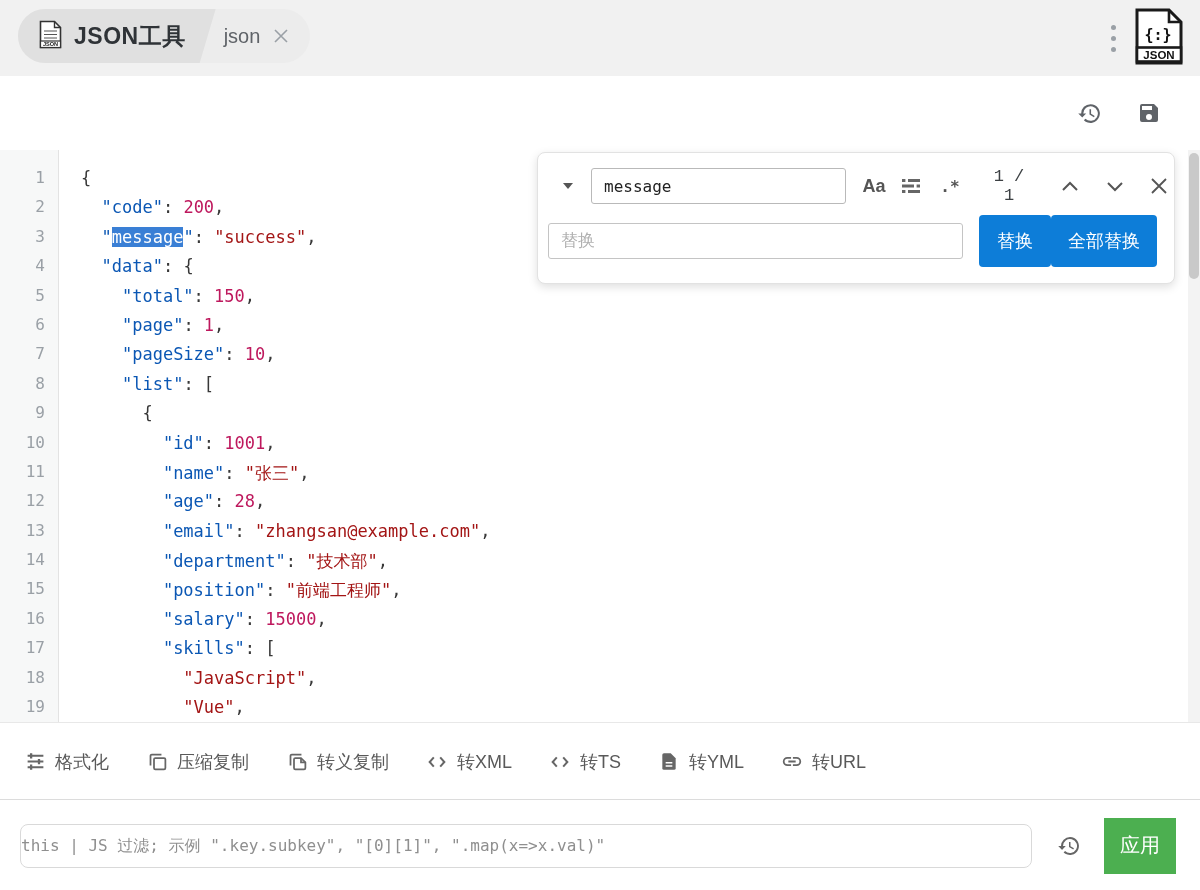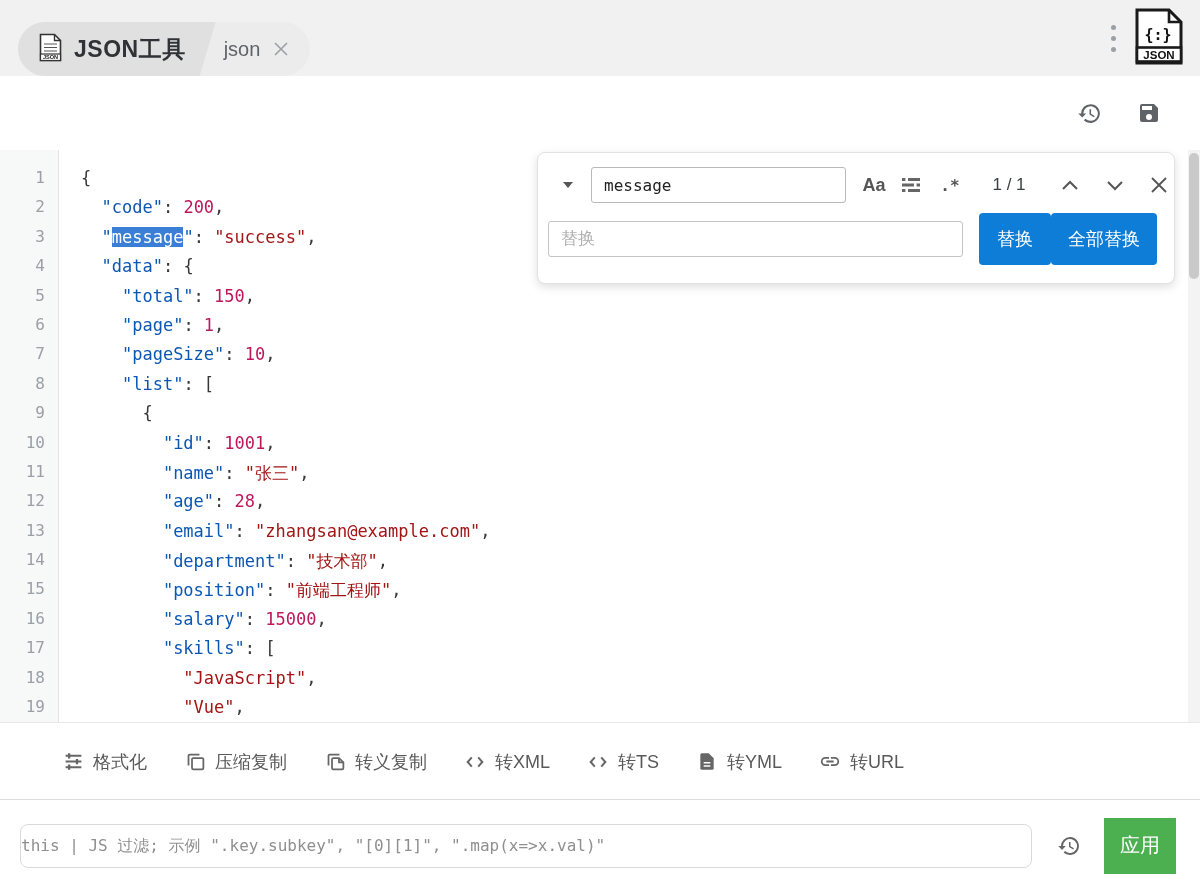--- a/index.html
+++ b/index.html
@@ -1,21 +1,21 @@
 <!DOCTYPE html>
 <html><head>
 <meta charset="utf-8">
 <style>
   * { margin:0; padding:0; box-sizing:border-box; }
   html,body { width:1200px; height:890px; background:#fff; font-family:"Liberation Sans","DejaVu Sans",sans-serif; }
   .page { position:relative; width:1200px; height:890px; overflow:hidden; background:#fff; border-radius:0 0 12px 12px; }
 
   
   .tabbar { position:absolute; top:0; left:0; right:0; height:76px; background:#f1f1f1; }
-  .tab-pill { position:absolute; left:18px; top:22px; height:54px; display:flex; align-items:stretch; border-radius:27px; overflow:hidden; background:#ececec; }
+  .tab-pill { position:absolute; left:18px; top:9px; height:54px; display:flex; align-items:stretch; border-radius:27px; overflow:hidden; background:#ececec; }
   .tab-main { display:flex; align-items:center; gap:11px; padding:0 30px 0 20px; background:#e0e0e0; clip-path:polygon(0 0,100% 0,calc(100% - 16px) 100%,0 100%); }
   .tab-title { font-size:23px; color:#2f3337; font-weight:600; letter-spacing:0.5px; }
   .tab-secondary { display:flex; align-items:center; gap:12px; padding:0 20px 0 8px; }
   .tab-label { font-size:20px; color:#5f6368; }
   .hdr-right { position:absolute; right:16px; top:0; height:76px; display:flex; align-items:center; gap:14px; }
   .kebab { display:flex; flex-direction:column; gap:6px; padding:6px 4px; cursor:pointer; }
   .kebab i { width:5px; height:5px; border-radius:50%; background:#9aa0a6; display:block; }
 
   
   .actions { position:absolute; top:76px; left:0; right:0; height:74px; background:#fff; display:flex; align-items:center; justify-content:flex-end; gap:34px; padding-right:38px; }
@@ -37,33 +37,33 @@
 
   
   .find-panel { position:absolute; left:537px; top:152px; width:638px; height:132px; background:#fff; border:1px solid #e2e2e2; border-radius:8px; box-shadow:0 3px 10px rgba(0,0,0,.13); z-index:6; }
   .fp-row1 { display:flex; align-items:center; padding:14px 0 0 18px; }
   .fp-caret { width:24px; height:36px; display:flex; align-items:center; justify-content:center; cursor:pointer; }
   .fp-search { margin-left:11px; width:255px; height:36px; border:1px solid #b9b9b9; border-radius:3px; padding:0 12px; font:16px "DejaVu Sans Mono","Liberation Mono",monospace; color:#222; outline:none; }
   .fp-ctl { color:#555; display:flex; align-items:center; justify-content:center; cursor:pointer; }
   .fp-aa { margin-left:15px; width:26px; font-size:18px; font-weight:600; }
   .fp-sel { margin-left:11px; width:26px; }
   .fp-re { margin-left:15px; width:22px; font:600 16px "DejaVu Sans Mono","Liberation Mono",monospace; }
-  .fp-count { margin-left:27px; width:42px; font-size:17px; color:#3c4043; text-align:center; cursor:default; }
+  .fp-count { margin-left:27px; width:42px; font-size:17px; color:#3c4043; text-align:center; cursor:default;font-family:Liberation Mono, monospace; }
   .fp-up { margin-left:29px; width:22px; }
   .fp-down { margin-left:23px; width:22px; }
   .fp-close { margin-left:22px; width:22px; }
   .fp-row2 { display:flex; align-items:flex-start; padding:10px 0 0 10px; }
   .fp-replace { margin-top:8px; width:415px; height:36px; border:1px solid #c4c4c4; border-radius:3px; padding:0 12px; font-size:17px; color:#333; outline:none; }
   .fp-replace::placeholder { color:#b0b0b0; }
   .btn-blue { height:52px; border:none; border-radius:4px; background:#0d7dd8; color:#fff; font-size:18px; cursor:pointer; font-family:inherit; }
   .fp-btn-replace { margin-left:16px; width:72px; }
   .fp-btn-replace-all { margin-left:0; width:106px; }
 
   
-  .convert-bar { position:absolute; top:724px; left:0; right:0; height:76px; background:#fff; display:flex; align-items:center; padding:0 62px; gap:37px; border-bottom:1px solid #dcdcdc; }
+  .convert-bar { position:absolute; top:724px; left:0; right:0; height:76px; background:#fff; display:flex; align-items:center; padding:0 24px; gap:37px; border-bottom:1px solid #dcdcdc; }
   .conv-item { display:flex; align-items:center; gap:9px; background:none; border:none; color:#595959; font-size:18px; cursor:pointer; font-family:inherit; }
   .conv-item .ci { width:22px; height:22px; display:flex; align-items:center; justify-content:center; }
 
   
   .filter-bar { position:absolute; top:801px; left:0; right:0; height:89px; background:#fff; display:flex; align-items:center; padding:0 24px 0 20px; }
   .filter-input { flex:1; height:44px; border:1px solid #d9d9d9; border-radius:8px; padding:0 0; font:16px "DejaVu Sans Mono","Liberation Mono",monospace; color:#444; outline:none; }
   .filter-input::placeholder { color:#8f8f8f; }
   .filter-history { margin:0 12px 0 24px; width:26px; height:26px; display:flex; align-items:center; justify-content:center; cursor:pointer; }
   .btn-apply { width:72px; height:56px; margin-left:10px; border:none; border-radius:0; background:#4caf50; color:#fff; font-size:20px; cursor:pointer; font-family:inherit; }
 </style>

